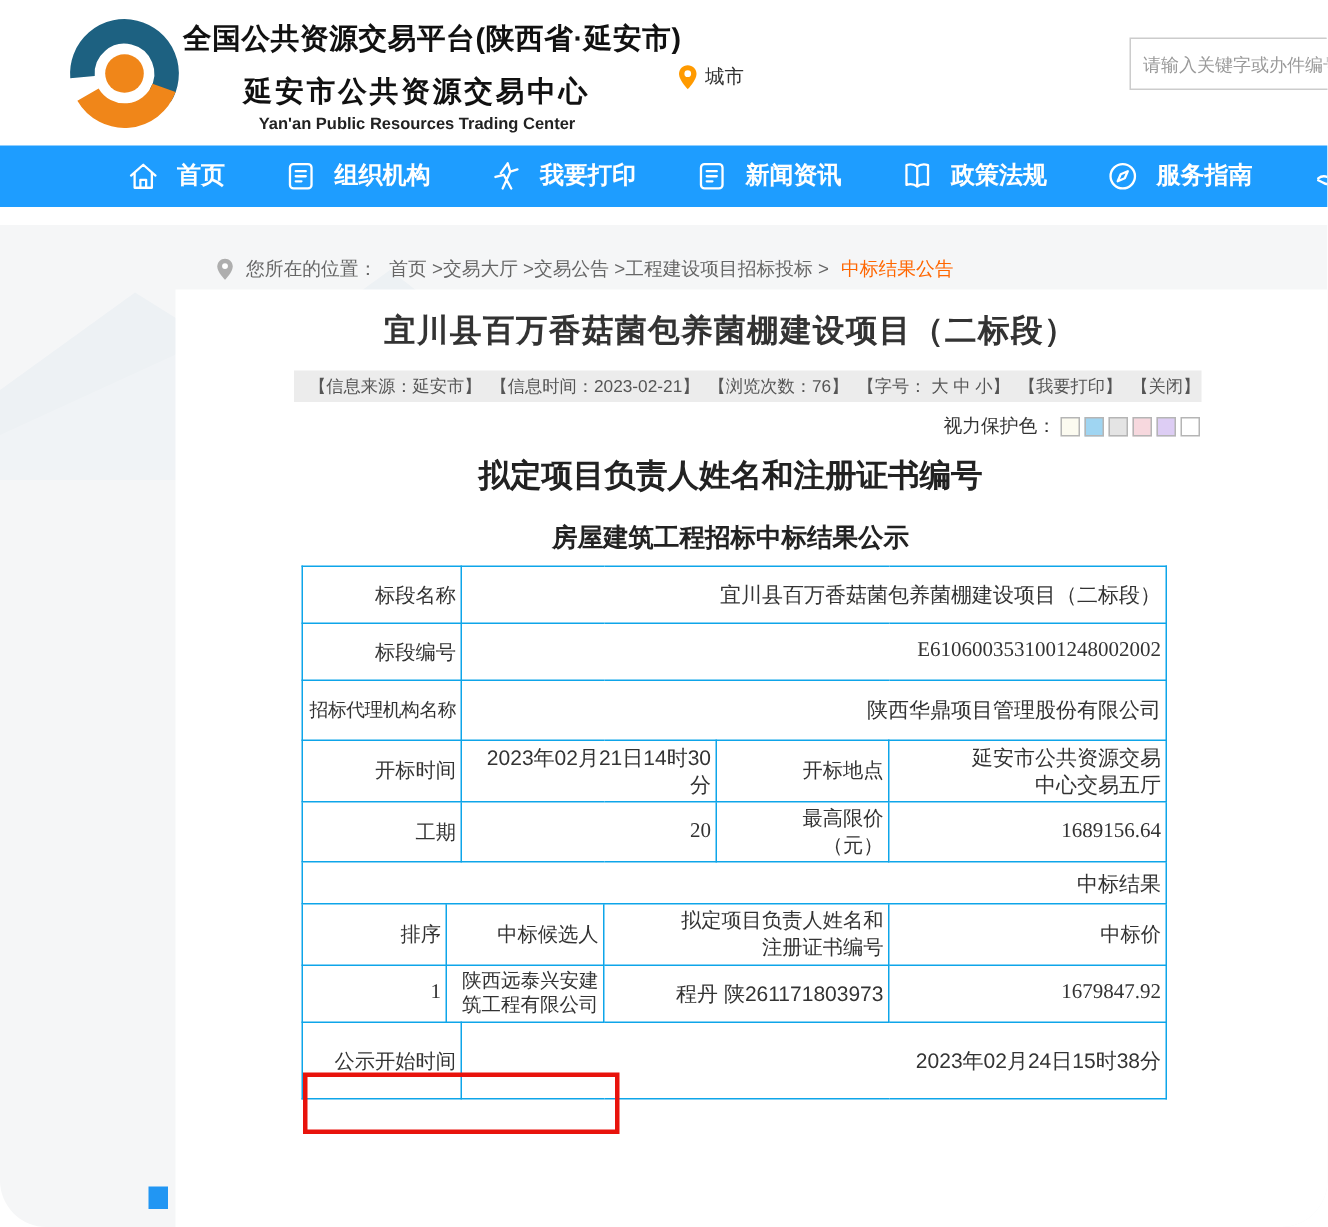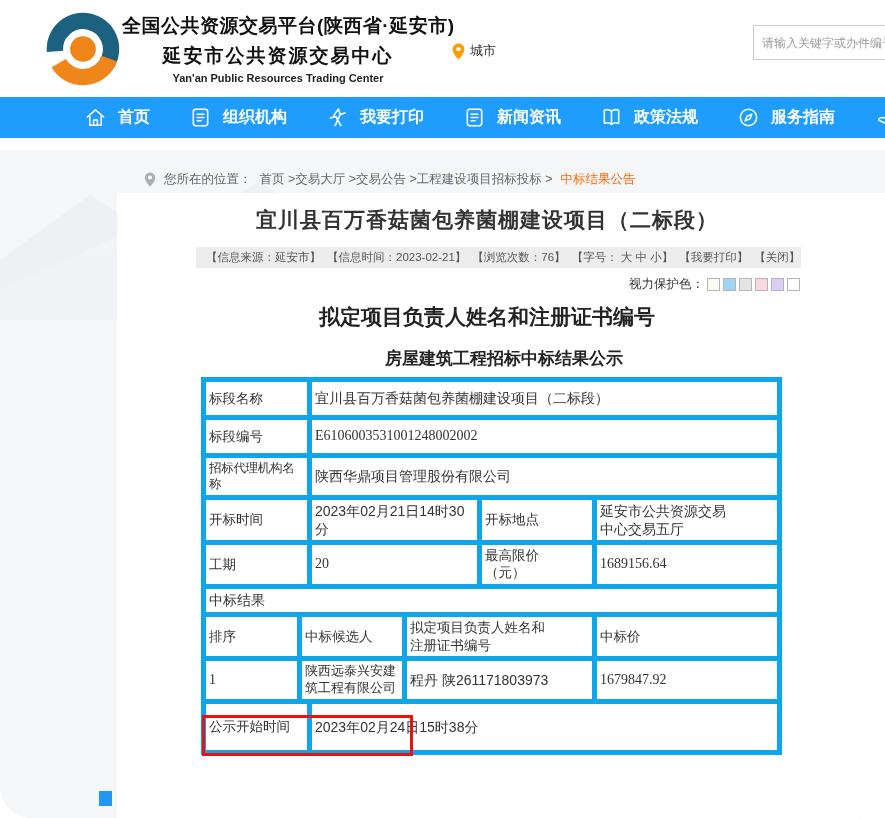--- a/index.html
+++ b/index.html
@@ -5,21 +5,21 @@
   * { margin:0; padding:0; box-sizing:border-box; }
   html,body { width:885px; height:818px; overflow:hidden; }
   body { font-family:"Liberation Sans", sans-serif; background:#fff; }
   .page { position:relative; width:885px; height:818px; overflow:hidden;border-radius:31px; }
 
   
   .header { position:absolute; left:0; top:0; width:885px; height:97px; background:#fff; }
   .logo { position:absolute; left:44px; top:10px; width:78px; height:78px; }
   .titles { position:absolute; left:122px; top:13px; width:312px; text-align:center; }
   .t1 { font-size:19px; font-weight:bold; color:#111; letter-spacing:0.5px; white-space:nowrap; }
-  .t2 { font-size:19px; font-weight:bold; color:#111; letter-spacing:2px; margin-top:4px; }
+  .t2 { font-size:19px; font-weight:bold; color:#111; letter-spacing:2px; margin-top:9px; }
   .t3 { font-size:11px; font-weight:bold; color:#222; margin-top:3px; }
   .city { position:absolute; left:452px; top:42px; display:flex; align-items:center; gap:5px;
           font-size:13px; color:#333; }
   .search { position:absolute; left:753px; top:25px; width:170px; height:35px;
             border:1px solid #ccc; background:#fff; font-size:12px; color:#999;
             padding:0 8px; outline:none; font-family:"Liberation Sans",sans-serif; }
   .search::placeholder { color:#9a9a9a; }
 
   
   .nav { position:absolute; left:0; top:97px; width:885px; height:41px; background:#1e9dff;
@@ -47,27 +47,27 @@
   .meta-bar span { white-space:nowrap; }
   .meta-link { cursor:pointer; }
   .wechat { width:15px; height:15px; margin-left:2px; cursor:pointer; }
 
   .eye-row { position:absolute; left:0px; top:276px; width:800px; display:flex; justify-content:flex-end;
              align-items:center; gap:3px; font-size:12.5px; color:#333; }
   .swatch { width:13px; height:13px; border:1px solid #b5b5b5; cursor:pointer; }
 
   .h1serif { position:absolute; left:137px; top:303px; width:700px; text-align:center;
              font-family:"Liberation Serif",serif; font-size:21px; font-weight:bold; color:#222; }
-  .h2serif { position:absolute; left:154px; top:347px; width:700px; text-align:center;
+  .h2serif { position:absolute; left:137px; top:347px; width:700px; text-align:center;
              font-family:"Liberation Serif",serif; font-size:17px; font-weight:bold; color:#222; }
 
   
   table.result { position:absolute; left:201px; top:377px; width:576px; border-collapse:collapse;
                  table-layout:fixed; font-size:14px; color:#333; }
-  table.result td { border:5px solid #0ea5e9; text-align:left; vertical-align:middle;
+  table.result td { border:1px solid #0ea5e9; text-align:right; vertical-align:middle;
                     padding:2px 3px; line-height:1.3; }
   td.lab { font-size:13.5px; }
   td.tight { font-size:12.5px; letter-spacing:-0.3px; }
   .serifv { font-family:"Liberation Serif",serif; }
   .w140 { display:inline-block; max-width:145px; }
   .w135 { display:inline-block; max-width:135px; }
   .w70  { display:inline-block; max-width:72px; }
   .w112 { display:inline-block; max-width:114px; font-size:13px; }
   tr.h38 { height:38px; } tr.h40 { height:40px; } tr.h41 { height:41px; }
   tr.h39 { height:39px; } tr.h28 { height:28px; } tr.h36 { height:36px; } tr.h51 { height:51px; }

